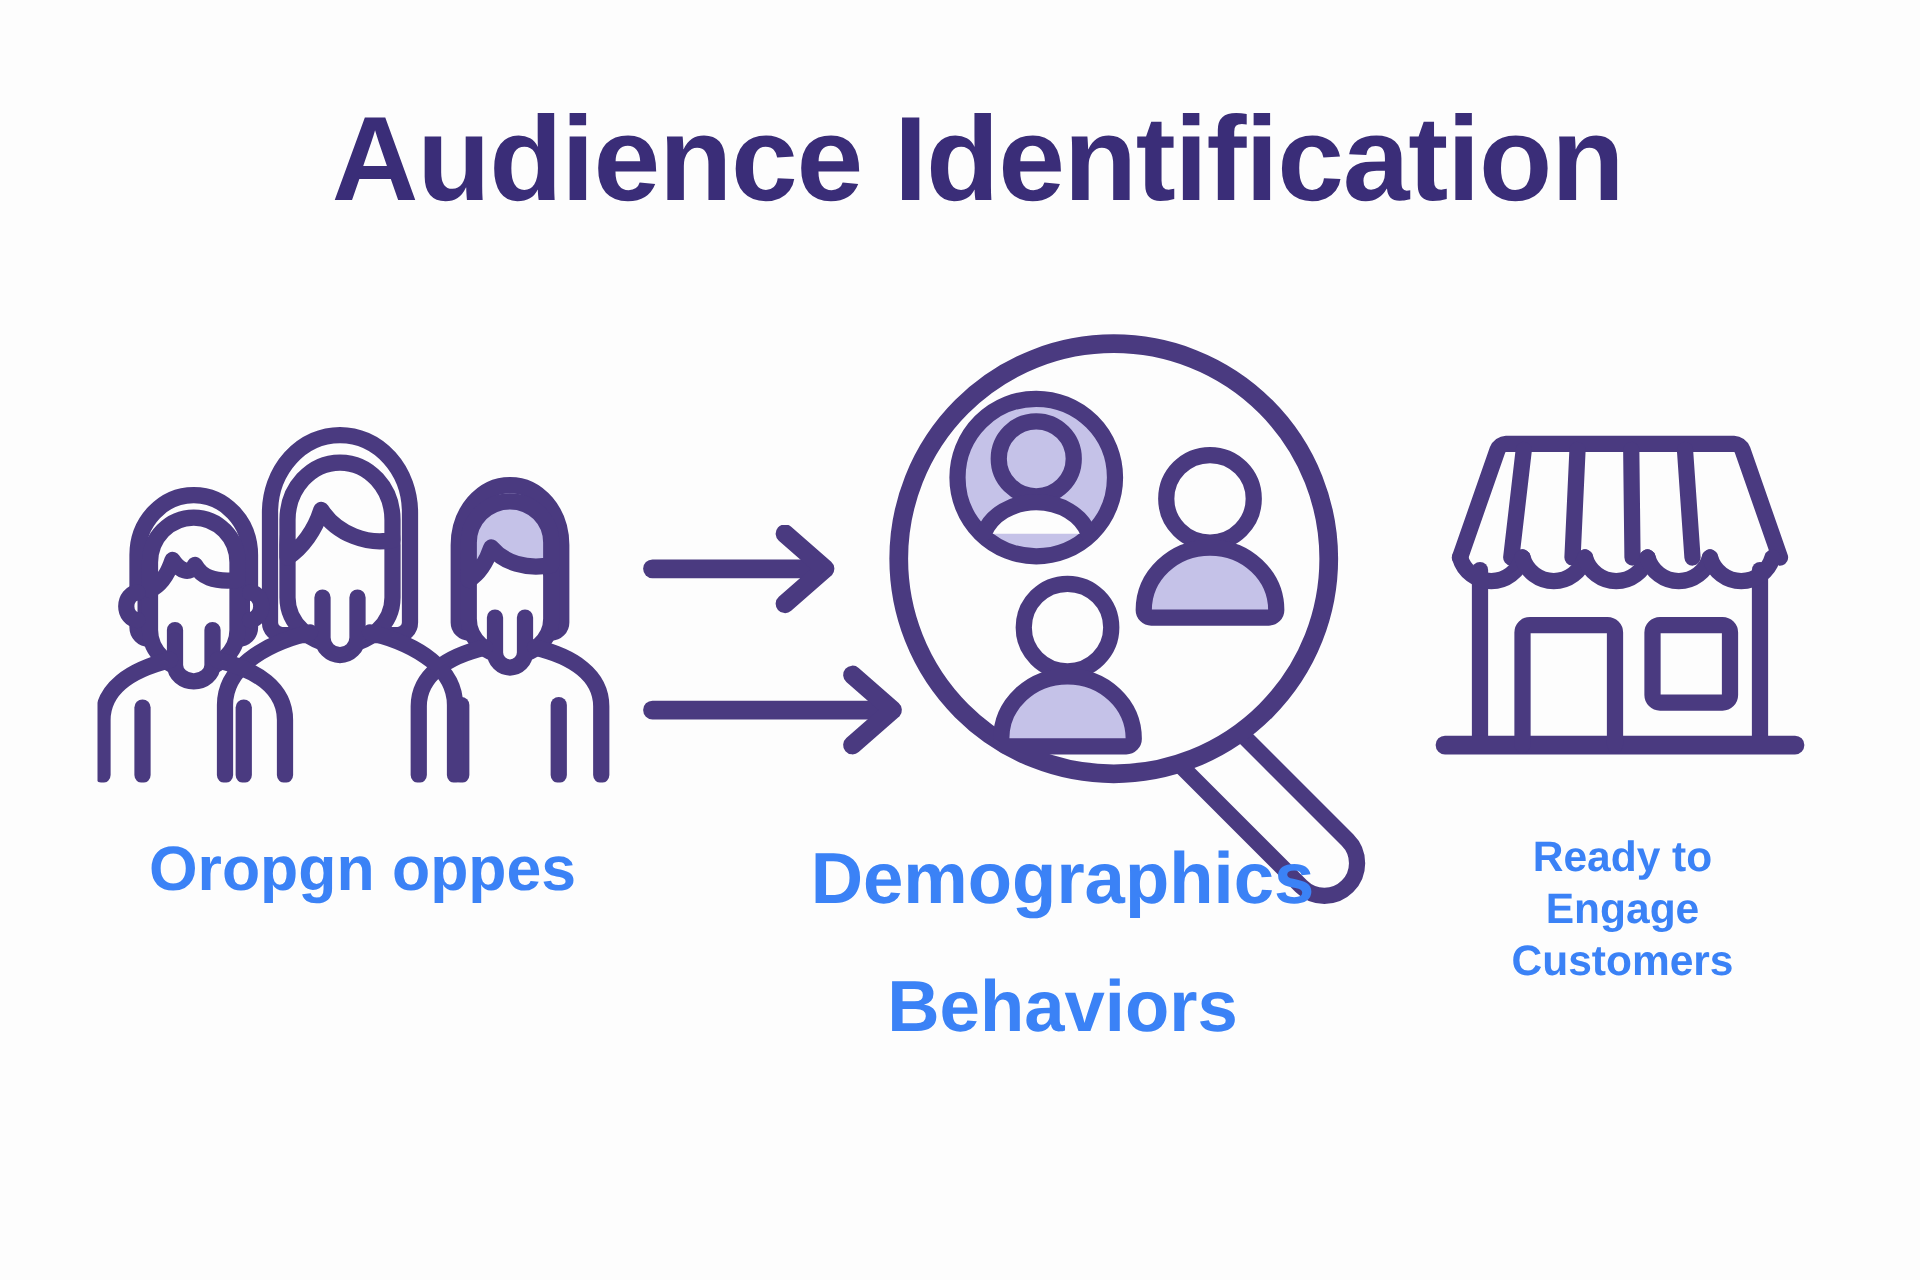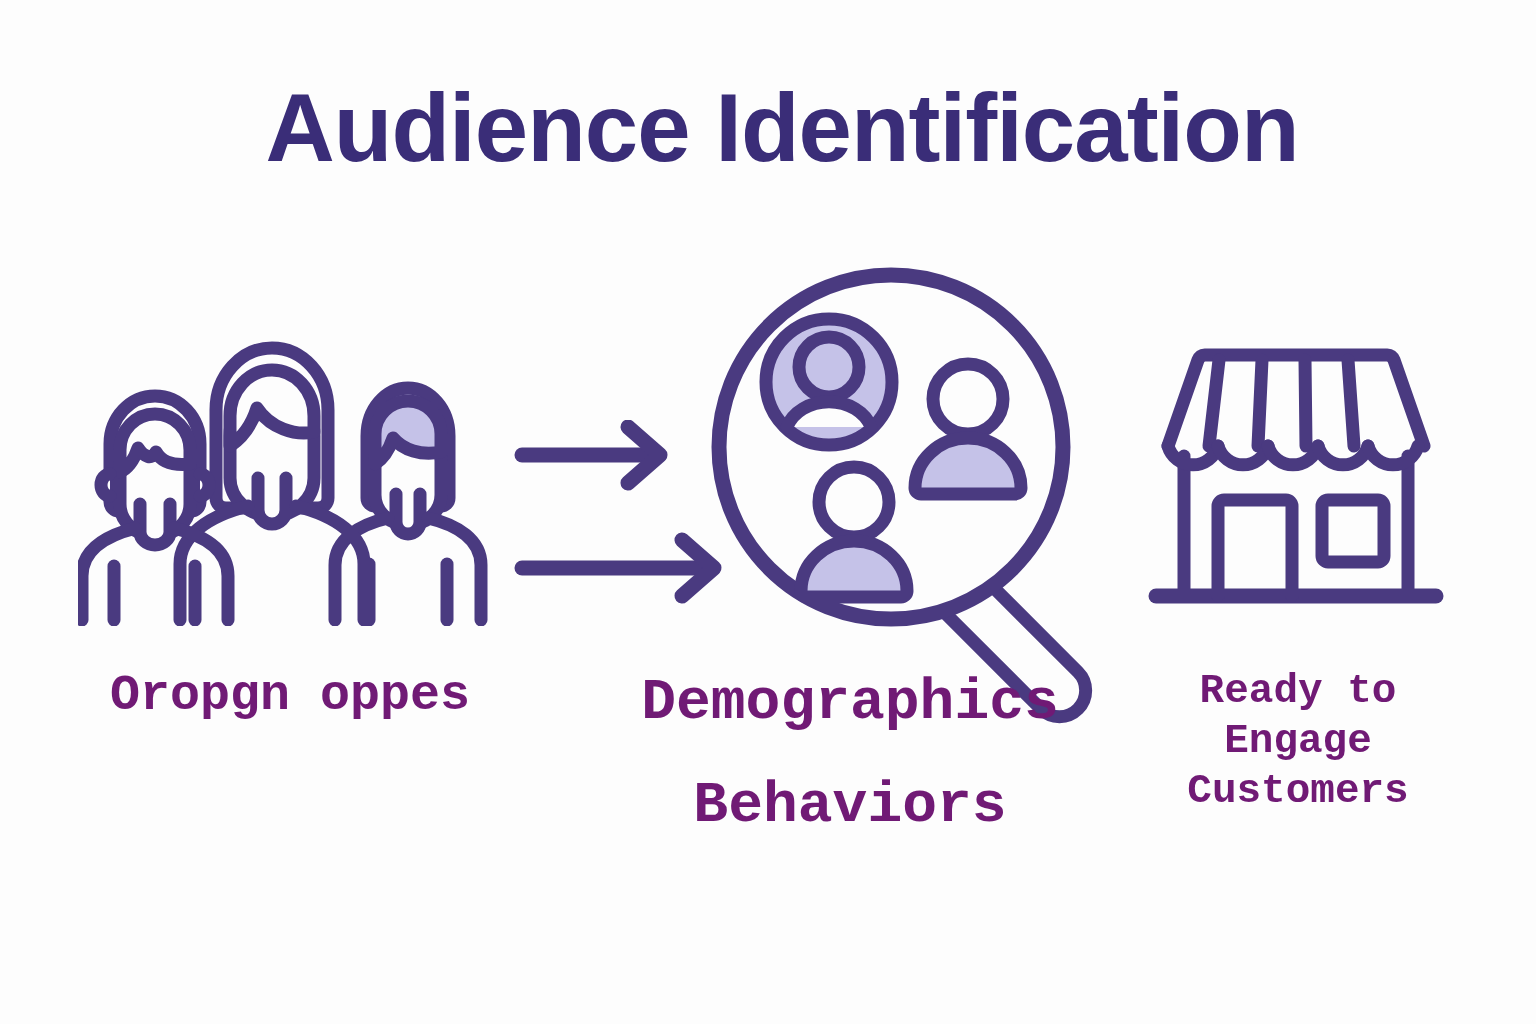--- a/index.html
+++ b/index.html
@@ -66,23 +66,23 @@
   }
   .icon-people svg, .icon-arrows svg, .icon-magnifier svg, .icon-store svg {
     display: block;
     width: 100%;
     height: 100%;
   }
 
   
   .caption {
     position: absolute;
-    color: #701a75;
+    color: #3b82f6;
     font-weight: 700;
-    font-family: Liberation Mono, monospace;
+    font-family: Liberation Sans, sans-serif;
     line-height: 1.22;
   }
   .caption-people {
     left: 60px;
     top: 665px;
     width: 460px;
     text-align: center;
     font-size: 50px;
     white-space: nowrap;
   }
@@ -95,21 +95,21 @@
   }
   .caption-research .line2 {
     display: block;
     margin-top: 32px;
   }
   .caption-store {
     left: 1118px;
     top: 666px;
     width: 360px;
     text-align: center;
-    font-size: 41px;
+    font-size: 34px;
   }
   .caption-store span {
     display: block;
   }
 </style>
 </head>
 <body>
 
 <div class="canvas">
 

